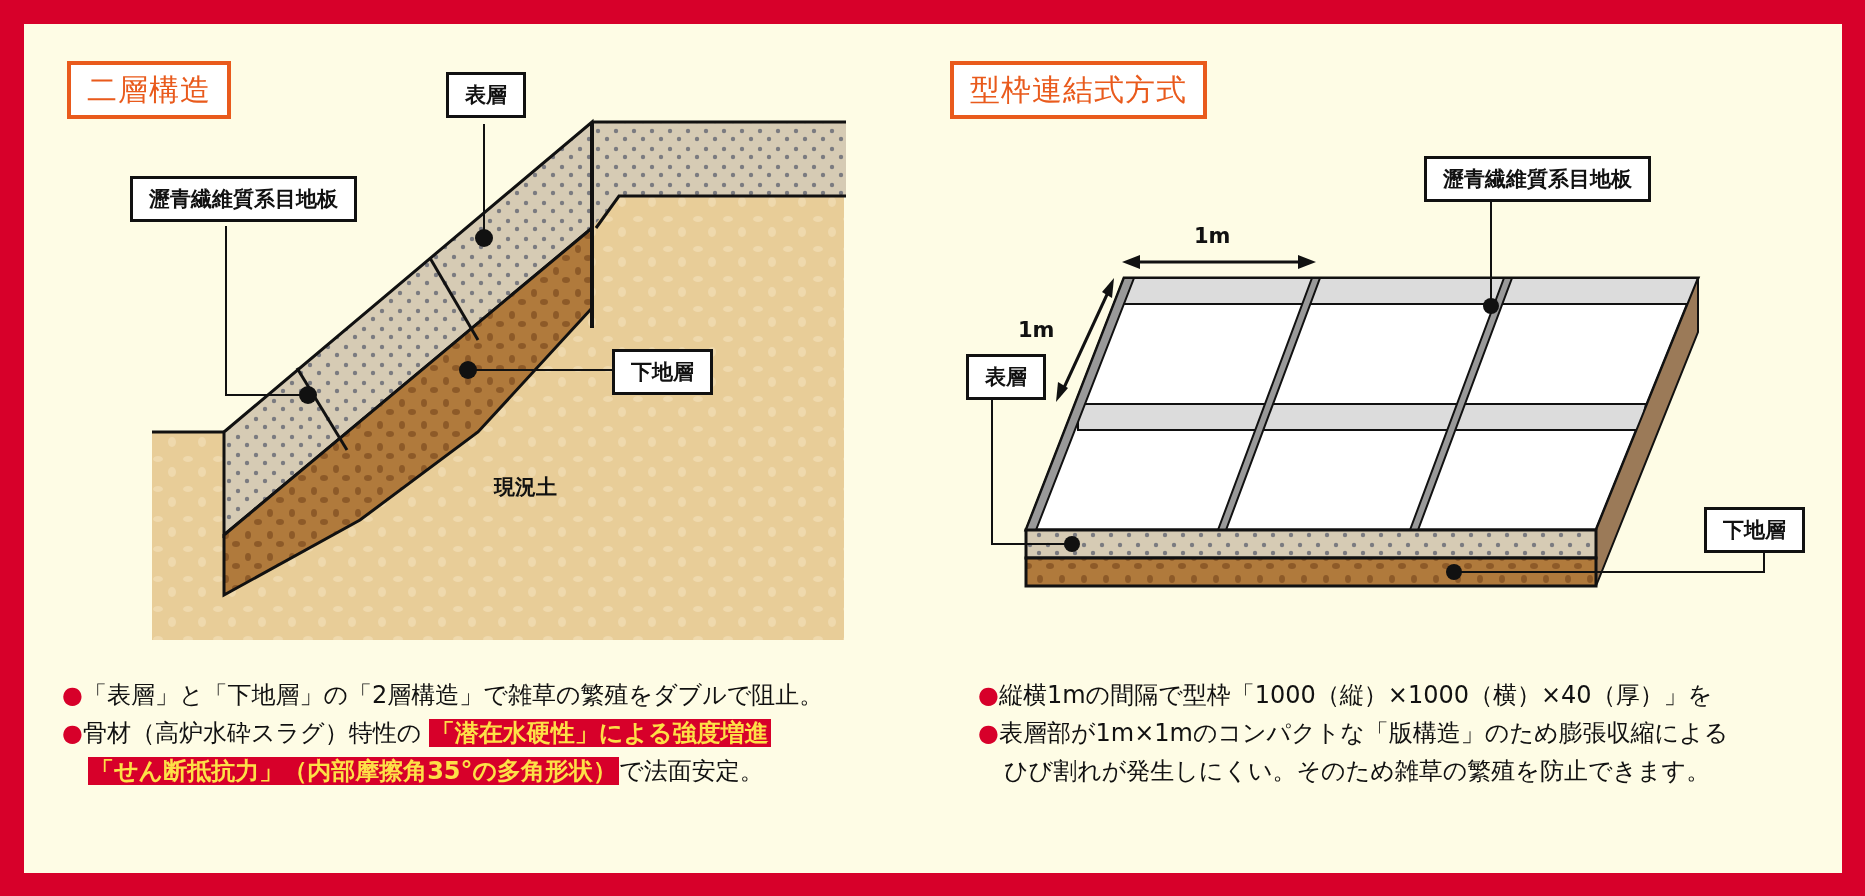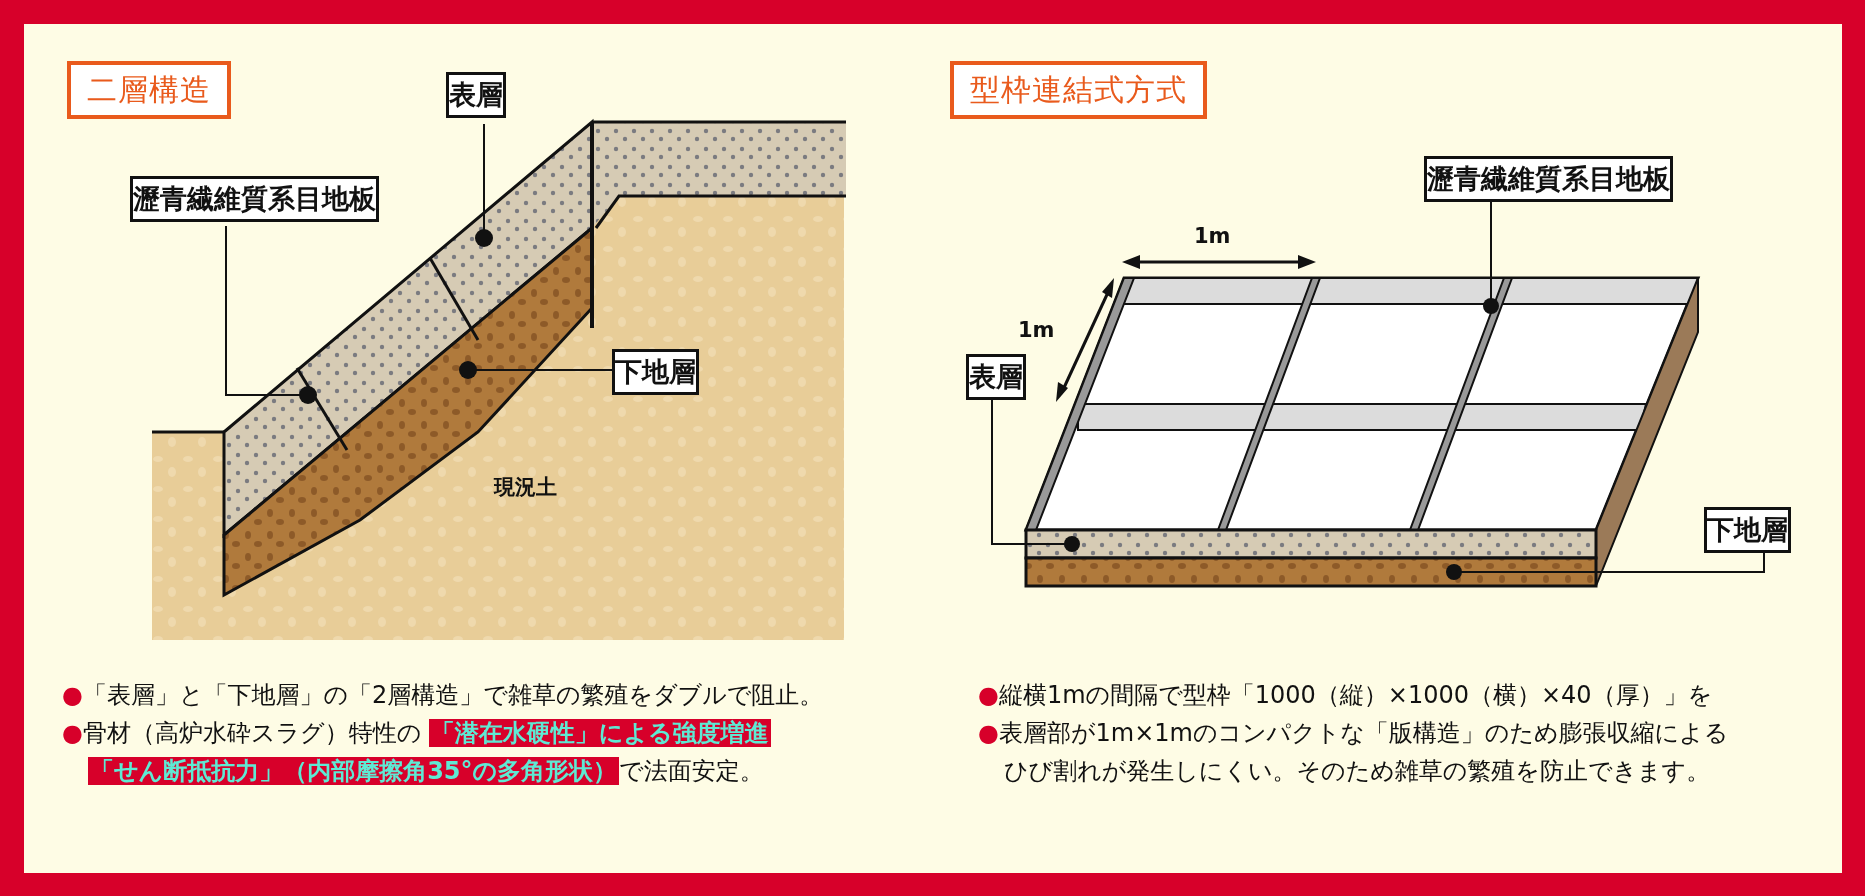--- a/index.html
+++ b/index.html
@@ -1,25 +1,25 @@
 <!DOCTYPE html>
 <html><head>
 <meta charset="utf-8">
 <style>
   html,body{margin:0;padding:0;}
   body{width:1865px;height:896px;background:#d7002a;position:relative;overflow:hidden;font-family:"DejaVu Sans","Liberation Sans",sans-serif;}
   .panel{position:absolute;left:24px;top:24px;width:1818px;height:849px;background:#fefce5;}
   .title-box{position:absolute;border:4px solid #e95a1c;background:#fff;color:#e95a1c;font-weight:normal;font-size:30px;line-height:50px;padding:0 16px;letter-spacing:1px;white-space:nowrap;}
-  .lbl{position:absolute;background:#fff;border:3px solid #111;font-weight:bold;font-size:27px;line-height:40px;padding:0 0;white-space:nowrap;color:#111;}
+  .lbl{position:absolute;background:#fff;border:3px solid #111;font-weight:bold;font-size:21px;line-height:40px;padding:0 16px;white-space:nowrap;color:#111;}
   .plain{position:absolute;font-weight:bold;font-size:21px;color:#111;white-space:nowrap;}
   svg{position:absolute;left:0;top:0;}
   .bullets{position:absolute;font-size:24px;color:#111;line-height:38px;}
   .bullets .row{white-space:nowrap;}
   .dot{color:#d7002a;font-size:24px;}
-  .hl{background:#d7002a;color:#5eead4;font-weight:bold;padding:0 2px;}
+  .hl{background:#d7002a;color:#fde047;font-weight:bold;padding:0 2px;}
   .indent{padding-left:26px;}
 </style>
 </head>
 <body>
 
 <div class="panel"></div>
 
 <svg width="1865" height="896" viewBox="0 0 1865 896">
   <defs>
     <pattern id="dots" width="18" height="18" patternUnits="userSpaceOnUse">

